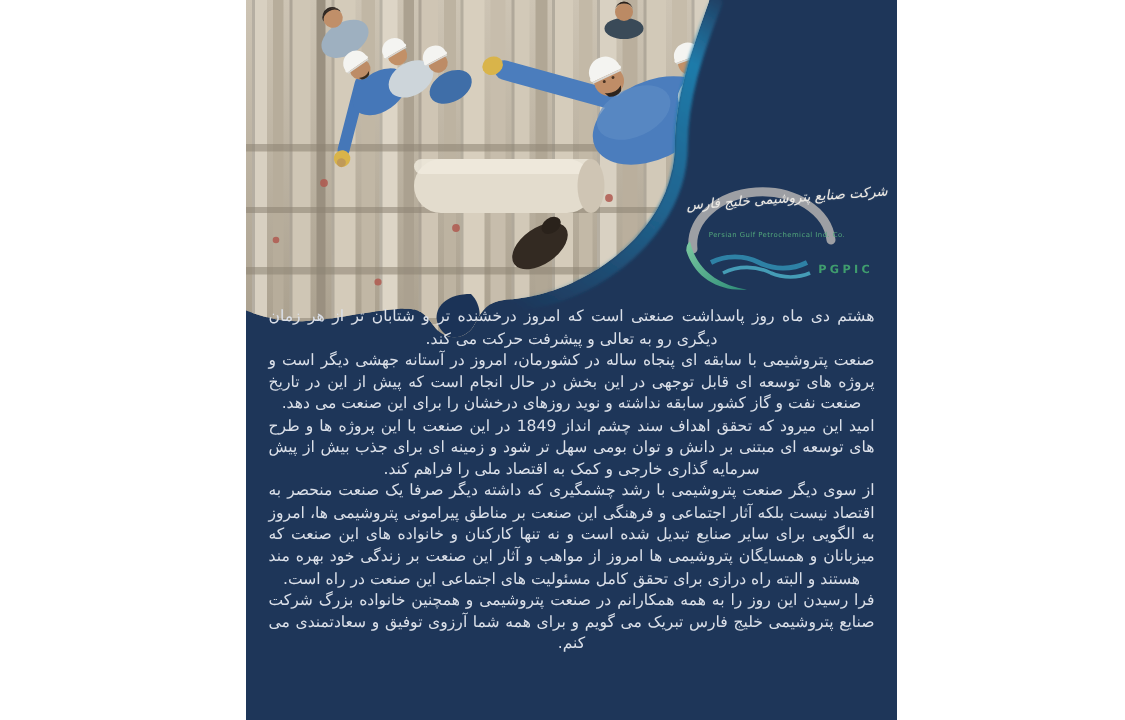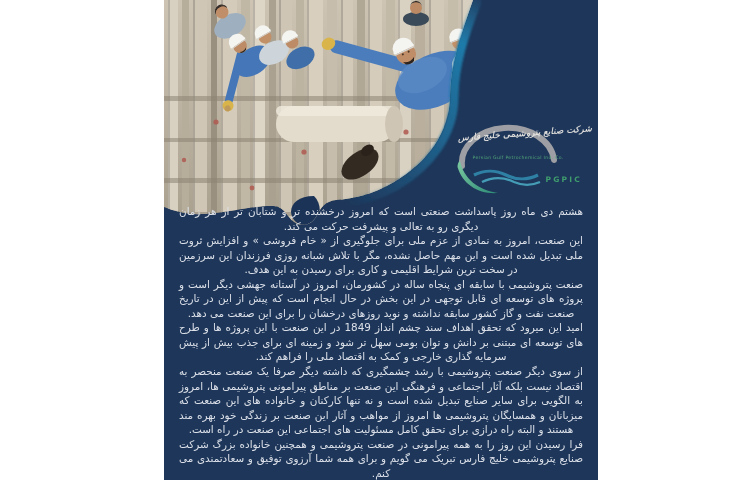--- a/index.html
+++ b/index.html
@@ -208,21 +208,20 @@
         <path d="M 22,66 C 32,61 44,61 54,66 C 64,71 76,71 86,66" fill="none" stroke-width="3.2" opacity="0.95" stroke="#2f86aa"></path>
         <path d="M 30,73 C 40,68 52,68 62,73 C 70,76.5 80,76.5 88,73" fill="none" stroke="#49a7c0" stroke-width="2.4" opacity="0.9"></path>
       </svg>
       <div class="logo-fa">شرکت صنایع پتروشیمی خلیج فارس</div>
       <div class="logo-en">Persian Gulf Petrochemical Ind. Co.</div>
       <div class="logo-abbr">PGPIC</div>
     </div>
 
     <div class="body-text">
       <p>هشتم دی ماه روز پاسداشت صنعتی است که امروز درخشنده تر و شتابان تر از هر زمان دیگری رو به تعالی و پیشرفت حرکت می کند.</p>
-      <p>این صنعت، امروز به نمادی از عزم ملی برای جلوگیری از « خام فروشی » و افزایش ثروت ملی تبدیل شده است و این مهم حاصل نشده، مگر با تلاش شبانه روزی فرزندان این سرزمین در سخت ترین شرایط اقلیمی و کاری برای رسیدن به این هدف.</p>
       <p>صنعت پتروشیمی با سابقه ای پنجاه ساله در کشورمان، امروز در آستانه جهشی دیگر است و پروژه های توسعه ای قابل توجهی در این بخش در حال انجام است که پیش از این در تاریخ صنعت نفت و گاز کشور سابقه نداشته و نوید روزهای درخشان را برای این صنعت می دهد.</p>
       <p>امید این میرود که تحقق اهداف سند چشم انداز 1849 در این صنعت با این پروژه ها و طرح های توسعه ای مبتنی بر دانش و توان بومی سهل تر شود و زمینه ای برای جذب بیش از پیش سرمایه گذاری خارجی و کمک به اقتصاد ملی را فراهم کند.</p>
       <p>از سوی دیگر صنعت پتروشیمی با رشد چشمگیری که داشته دیگر صرفا یک صنعت منحصر به اقتصاد نیست بلکه آثار اجتماعی و فرهنگی این صنعت بر مناطق پیرامونی پتروشیمی ها، امروز به الگویی برای سایر صنایع تبدیل شده است و نه تنها کارکنان و خانواده های این صنعت که میزبانان و همسایگان پتروشیمی ها امروز از مواهب و آثار این صنعت بر زندگی خود بهره مند هستند و البته راه درازی برای تحقق کامل مسئولیت های اجتماعی این صنعت در راه است.</p>
-      <p>فرا رسیدن این روز را به همه پیرامونی در صنعت پتروشیمی و همچنین خانواده بزرگ شرکت صنایع پتروشیمی خلیج فارس تبریک می گویم و برای همه شما آرزوی توفیق و سعادتمندی می کنم.</p>
+      <p>فرا رسیدن این روز را به همه همکارانم در صنعت پتروشیمی و همچنین خانواده بزرگ شرکت صنایع پتروشیمی خلیج فارس تبریک می گویم و برای همه شما آرزوی توفیق و سعادتمندی می کنم.</p>
     </div>
 
   </div>
 </div>
 
 </body></html>

